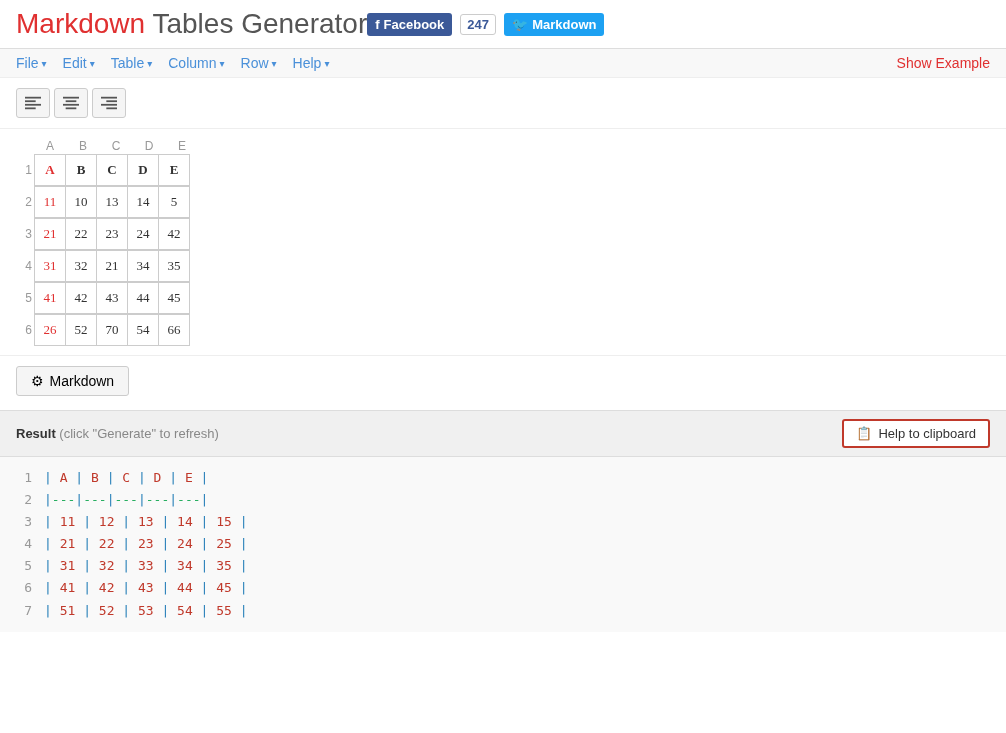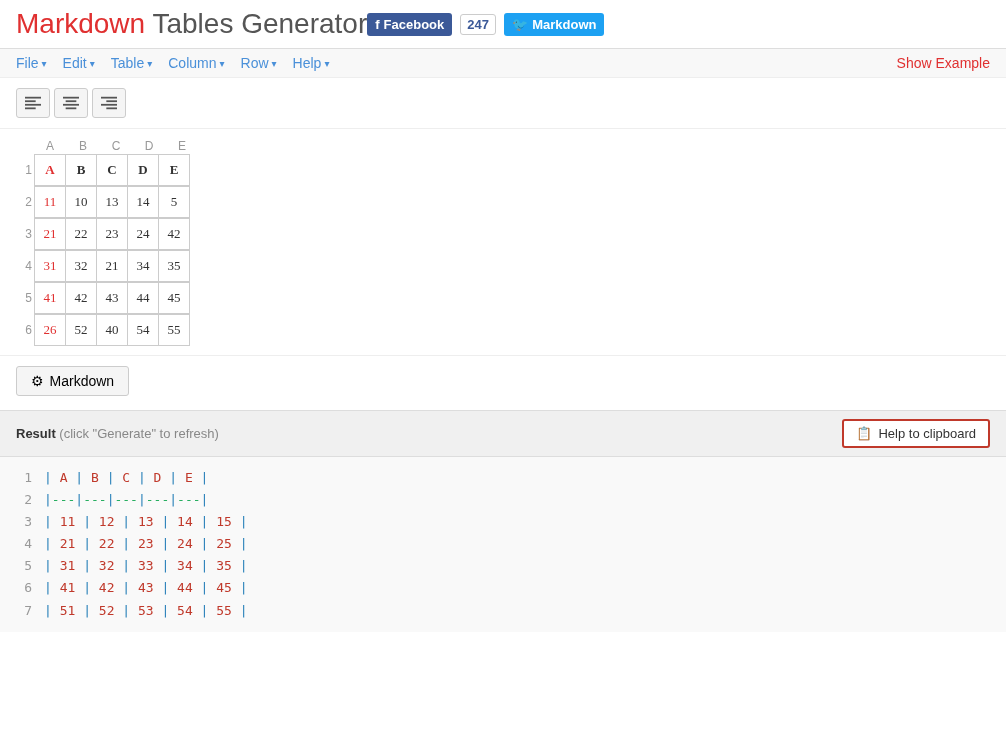--- a/index.html
+++ b/index.html
@@ -343,23 +343,23 @@
       <div class="grid-cell">42</div>
       <div class="grid-cell">43</div>
       <div class="grid-cell">44</div>
       <div class="grid-cell">45</div>
     </div>
 
     <div class="grid-row">
       <span class="row-num">6</span>
       <div class="grid-cell col-a">26</div>
       <div class="grid-cell">52</div>
-      <div class="grid-cell">40</div>
+      <div class="grid-cell">70</div>
       <div class="grid-cell">54</div>
-      <div class="grid-cell">55</div>
+      <div class="grid-cell">66</div>
     </div>
   </div>
 </div>
 
 <div id="generate-area">
   <button id="generate-btn">
     <span>⚙</span>
     <span>Markdown</span>
   </button>
 </div>

